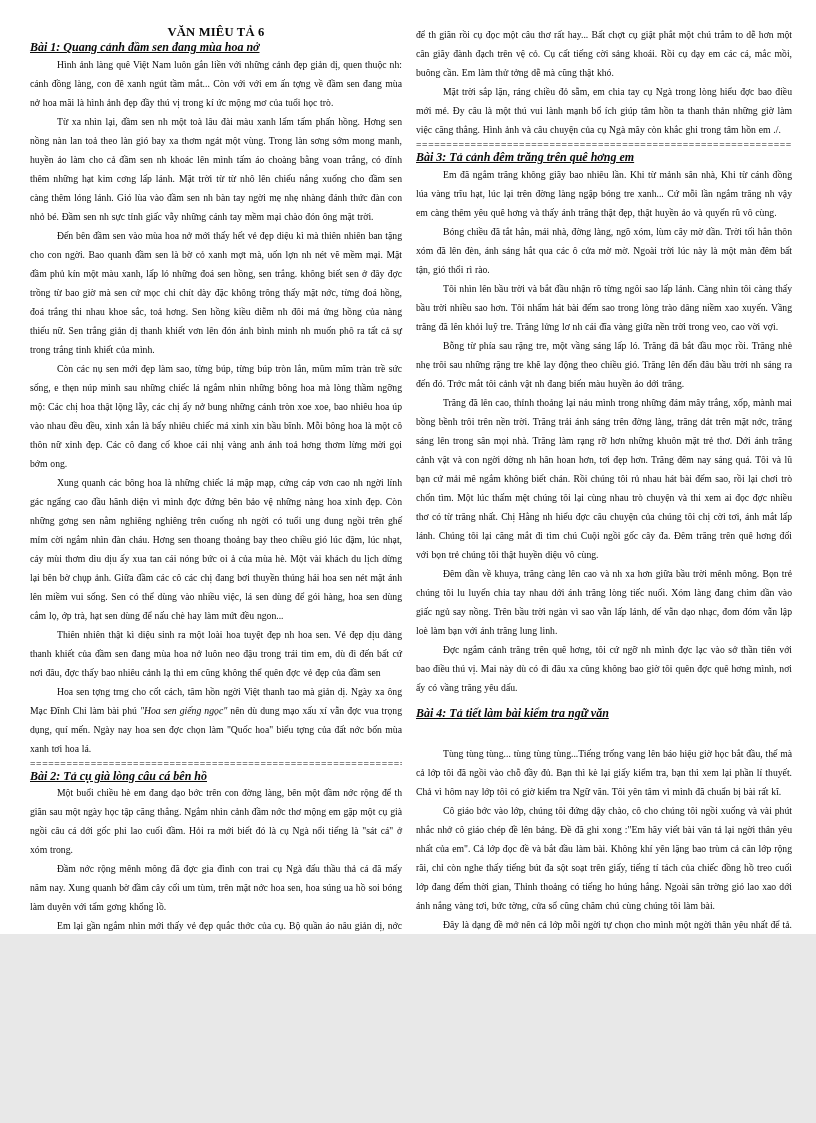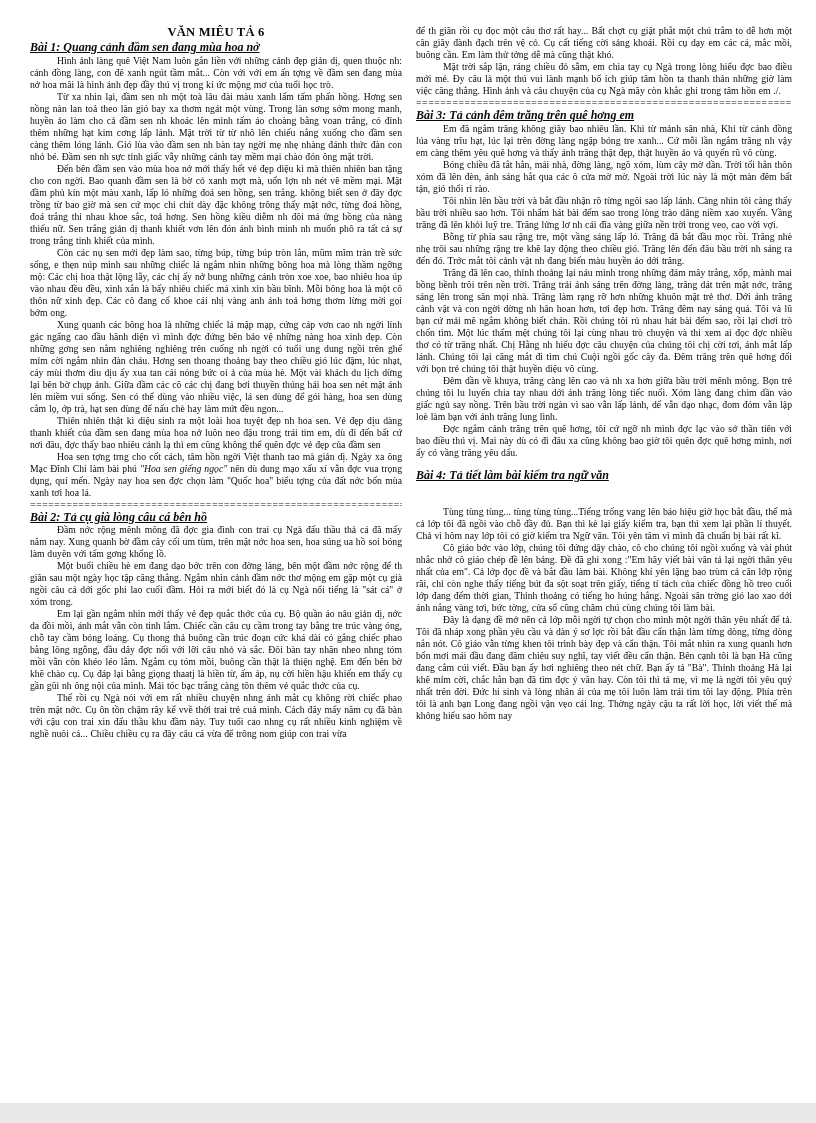--- a/index.html
+++ b/index.html
@@ -1,18 +1,18 @@
 <!DOCTYPE html>
 <html><head>
 <meta charset="utf-8">
 <style>
   html,body{margin:0;padding:0;background:#e8e8e8;}
   .page{
     position:relative;
-    width:816px;height:1103px;
+    width:816px;height:934px;
     background:#ffffff;
     overflow:hidden;
     font-family:"Liberation Serif","DejaVu Serif",serif;
     color:#0a0a0a;
     box-sizing:border-box;
     padding:25px 24px 0 30px;
   }
   .cols{display:flex;gap:14px;align-items:flex-start;}
   .col{box-sizing:border-box;}
   .col-left{width:372px;}
@@ -20,21 +20,21 @@
   .doc-title{
     font-size:12.6px;font-weight:bold;text-align:center;
     margin:0 0 2px 0;padding:0;letter-spacing:.2px;line-height:14px;
   }
   .heading{
     font-size:12px;font-weight:bold;font-style:italic;
     text-decoration:underline;margin:0;padding:0;line-height:13.5px;
   }
   .heading-gap{margin:10px 0 24px 0;}
   .para{
-    font-size:9.7px;line-height:12px;text-align:justify;
+    font-size:9.7px;line-height:19px;text-align:justify;
     text-indent:27px;margin:0;padding:0;
     word-spacing:.4px;
   }
   .para.noindent{text-indent:0;}
   .sep{
     font-size:9.7px;line-height:12.2px;white-space:nowrap;overflow:hidden;
     letter-spacing:.6px;margin:0;
   }
 </style>
 </head>
@@ -48,22 +48,22 @@
       <h2 class="heading">Bài 1: Quang cảnh đầm sen đang mùa hoa nở</h2>
       <p class="para">Hình ảnh làng quê Việt Nam luôn gắn liền với những cảnh đẹp giản dị, quen thuộc nh: cánh đồng làng, con đê xanh ngút tầm mắt... Còn với với em ấn tợng về đầm sen đang mùa nở hoa mãi là hình ảnh đẹp đầy thú vị trong kí ức mộng mơ của tuổi học trò.</p>
       <p class="para">Từ xa nhìn lại, đầm sen nh một toà lâu đài màu xanh lấm tấm phấn hồng. Hơng sen nồng nàn lan toả theo làn gió bay xa thơm ngát một vùng. Trong làn sơng sớm mong manh, huyền ảo làm cho cả đầm sen nh khoác lên mình tấm áo choàng bằng voan trắng, có đính thêm những hạt kim cơng lấp lánh. Mặt trời từ từ nhô lên chiếu nắng xuống cho đầm sen càng thêm lóng lánh. Gió lùa vào đầm sen nh bàn tay ngời mẹ nhẹ nhàng đánh thức đàn con nhỏ bé. Đầm sen nh sực tỉnh giấc vẫy những cánh tay mềm mại chào đón ông mặt trời.</p>
       <p class="para">Đến bên đầm sen vào mùa hoa nở mới thấy hết vẻ đẹp diệu kì mà thiên nhiên ban tặng cho con ngời. Bao quanh đầm sen là bờ cỏ xanh mợt mà, uốn lợn nh nét vẽ mềm mại. Mặt đầm phủ kín một màu xanh, lấp ló những đoá sen hồng, sen trắng. không biết sen ở đây đợc trồng từ bao giờ mà sen cứ mọc chi chít dày đặc không trông thấy mặt nớc, từng đoá hồng, đoá trắng thi nhau khoe sắc, toả hơng. Sen hồng kiều diễm nh đôi má ửng hồng của nàng thiếu nữ. Sen trắng giản dị thanh khiết vơn lên đón ánh bình minh nh muốn phô ra tất cả sự trong trắng tinh khiết của mình.</p>
       <p class="para">Còn các nụ sen mới đẹp làm sao, từng búp, từng búp tròn lẳn, mũm mĩm tràn trề sức sống, e thẹn núp mình sau những chiếc lá ngắm nhìn những bông hoa mà lòng thầm ngỡng mộ: Các chị hoa thật lộng lẫy, các chị ấy nở bung những cánh tròn xoe xoe, bao nhiêu hoa úp vào nhau đều đều, xinh xắn là bấy nhiêu chiếc má xinh xin bầu bĩnh. Mỗi bông hoa là một cô thôn nữ xinh đẹp. Các cô đang cố khoe cái nhị vàng anh ánh toả hơng thơm lừng mời gọi bớm ong.</p>
       <p class="para">Xung quanh các bông hoa là những chiếc lá mập mạp, cứng cáp vơn cao nh ngời lính gác ngẩng cao đầu hãnh diện vì mình đợc đứng bên bảo vệ những nàng hoa xinh đẹp. Còn những gơng sen nằm nghiêng nghiêng trên cuống nh ngời có tuổi ung dung ngồi trên ghế mỉm cời ngắm nhìn đàn cháu. Hơng sen thoang thoảng bay theo chiều gió lúc đậm, lúc nhạt, cáy mùi thơm dìu dịu ấy xua tan cái nóng bức oi ả của mùa hè. Một vài khách du lịch dừng lại bên bờ chụp ảnh. Giữa đầm các cô các chị đang bơi thuyền thúng hái hoa sen nét mặt ánh lên miềm vui sống. Sen có thể dùng vào nhiều việc, lá sen dùng để gói hàng, hoa sen dùng cắm lọ, ớp trà, hạt sen dùng để nấu chè hay làm mứt đều ngon...</p>
       <p class="para">Thiên nhiên thật kì diệu sinh ra một loài hoa tuyệt đẹp nh hoa sen. Vẻ đẹp dịu dàng thanh khiết của đầm sen đang mùa hoa nở luôn neo đậu trong trái tim em, dù đi đến bất cứ nơi đâu, đợc thấy bao nhiêu cảnh lạ thì em cũng không thể quên đợc vẻ đẹp của đầm sen</p>
       <p class="para"><span>Hoa sen tợng trng cho cốt cách, tâm hồn ngời Việt thanh tao mà giản dị. Ngày xa ông Mạc Đĩnh Chi làm bài phú </span><i>"Hoa sen giếng ngọc"</i><span> nên dù dung mạo xấu xí vẫn đợc vua trọng dụng, quí mến. Ngày nay hoa sen đợc chọn làm "Quốc hoa" biểu tợng của đất nớc bốn mùa xanh tơi hoa lá.</span></p>
       <div class="sep">========================================================================</div>
       <h2 class="heading">Bài 2: Tả cụ già lòng câu cá bên hồ</h2>
+      <p class="para">Một buổi chiều hè em đang dạo bớc trên con đờng làng, bên một đầm nớc rộng để th giãn sau một ngày học tập căng thẳng. Ngắm nhìn cảnh đầm nớc thơ mộng em gặp một cụ già ngồi câu cá dới gốc phi lao cuối đầm. Hỏi ra mới biết đó là cụ Ngà nổi tiếng là "sát cá" ở xóm trong.</p>
       <p class="para">Đầm nớc rộng mênh mông đã đợc gia đình con trai cụ Ngà đấu thầu thả cá đã mấy năm nay. Xung quanh bờ đầm cây cối um tùm, trên mặt nớc hoa sen, hoa súng ua hồ soi bóng làm duyên với tấm gơng khổng lồ.</p>
-      <p class="para">Một buổi chiều hè em đang dạo bớc trên con đờng làng, bên một đầm nớc rộng để th giãn sau một ngày học tập căng thẳng. Ngắm nhìn cảnh đầm nớc thơ mộng em gặp một cụ già ngồi câu cá dới gốc phi lao cuối đầm. Hỏi ra mới biết đó là cụ Ngà nổi tiếng là "sát cá" ở xóm trong.</p>
       <p class="para">Em lại gần ngắm nhìn mới thấy vẻ đẹp quắc thớc của cụ. Bộ quần áo nâu giản dị, nớc da đồi mồi, ánh mắt vẫn còn tinh lắm. Chiếc cần câu cụ cầm trong tay bằng tre trúc vàng óng, chỗ tay cầm bóng loáng. Cụ thong thả buông cần trúc đoạn cức khá dài có gắng chiếc phao bằng lông ngỗng, đầu dây đợc nối với lỡi câu nhỏ và sắc. Đôi bàn tay nhăn nheo nhng tóm mồi vẫn còn khéo léo lắm. Ngắm cụ tóm mồi, buông cần thật là thiện nghệ. Em đến bên bờ khẽ chào cụ. Cụ đáp lại bằng giọng thaatj là hiền từ, ấm áp, nụ cời hiền hậu khiến em thấy cụ gần gũi nh ông nội của mình. Mái tóc bạc trắng càng tôn thêm vẻ quắc thớc của cụ.</p>
       <p class="para">Thế rồi cụ Ngà nói với em rất nhiều chuyện nhng ánh mắt cụ không rời chiếc phao trên mặt nớc. Cụ ôn tồn chậm rãy kể vvề thời trai trẻ cuả mình. Cách đây mấy năm cụ đã bàn với cậu con trai xin đấu thầu khu đầm này. Tuy tuổi cao nhng cụ rất nhiều kinh nghiệm về nghề nuôi cá... Chiều chiều cụ ra đây câu cá vừa để trông nom giúp con trai vừa</p>
     </div>
 
     <div class="col col-right">
       <p class="para noindent">để th giãn rồi cụ đọc một câu thơ rất hay... Bất chợt cụ giật phắt một chú trắm to dễ hơn một cân giãy đành đạch trên vệ cỏ. Cụ cất tiếng cời sảng khoái. Rồi cụ dạy em các cá, mắc mồi, buông cần. Em làm thử tởng dễ mà cũng thật khó.</p>
       <p class="para">Mặt trời sắp lặn, ráng chiều đỏ sẫm, em chia tay cụ Ngà trong lòng hiểu đợc bao điều mới mẻ. Đy câu là một thú vui lành mạnh bổ ích giúp tâm hồn ta thanh thản những giờ làm việc căng thẳng. Hình ảnh và câu chuyện của cụ Ngà mãy còn khắc ghi trong tâm hồn em ./.</p>
       <div class="sep">========================================================================</div>
       <h2 class="heading">Bài 3: Tả cảnh đêm trăng trên quê hơng  em</h2>
       <p class="para">Em đã ngắm trăng không giãy bao nhiêu lần. Khi từ mảnh sân nhà, Khi từ cánh đồng lúa vàng trĩu hạt, lúc lại trên đờng làng ngập bóng tre xanh... Cứ mỗi lần ngắm trăng nh vậy em càng thêm yêu quê hơng và thấy ánh trăng thật đẹp, thật huyền ảo và quyến rũ vô cùng.</p>

